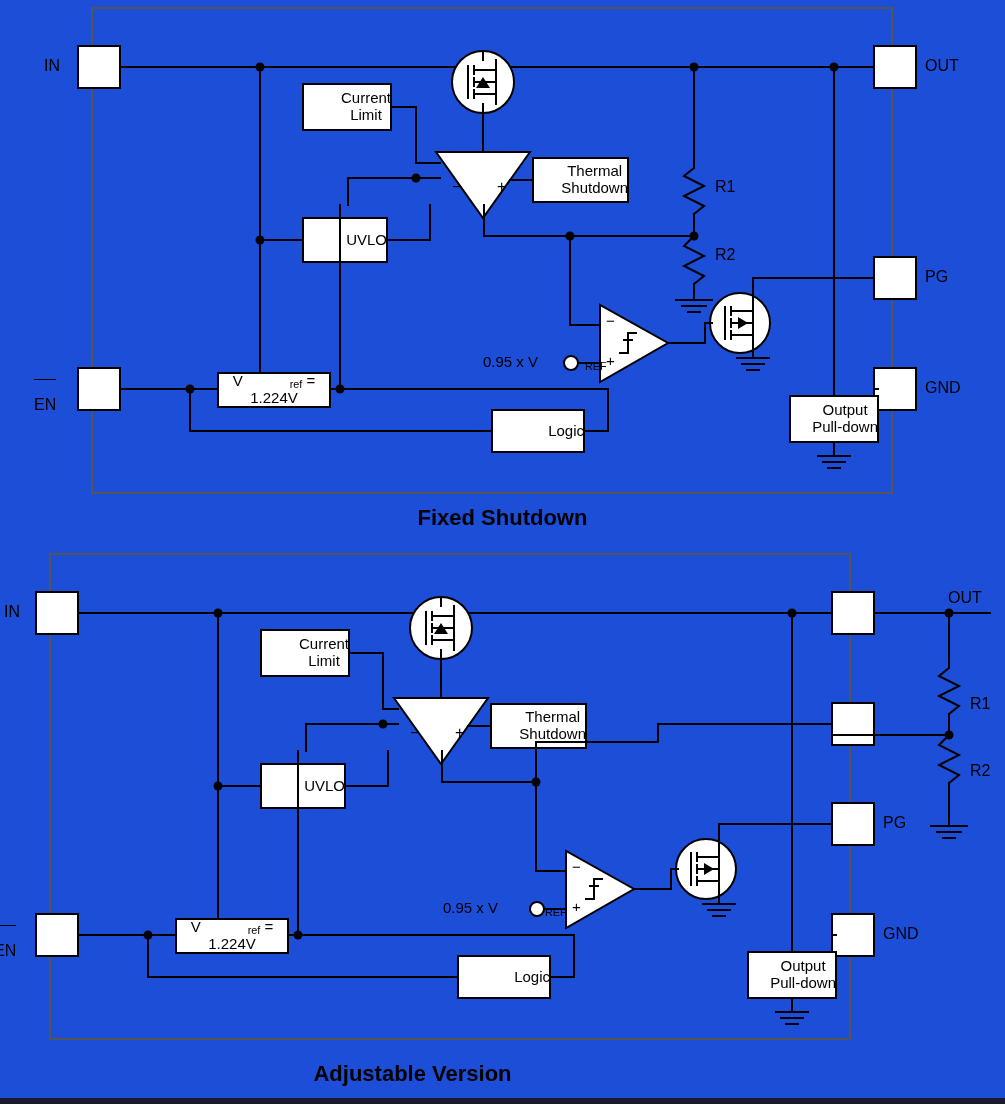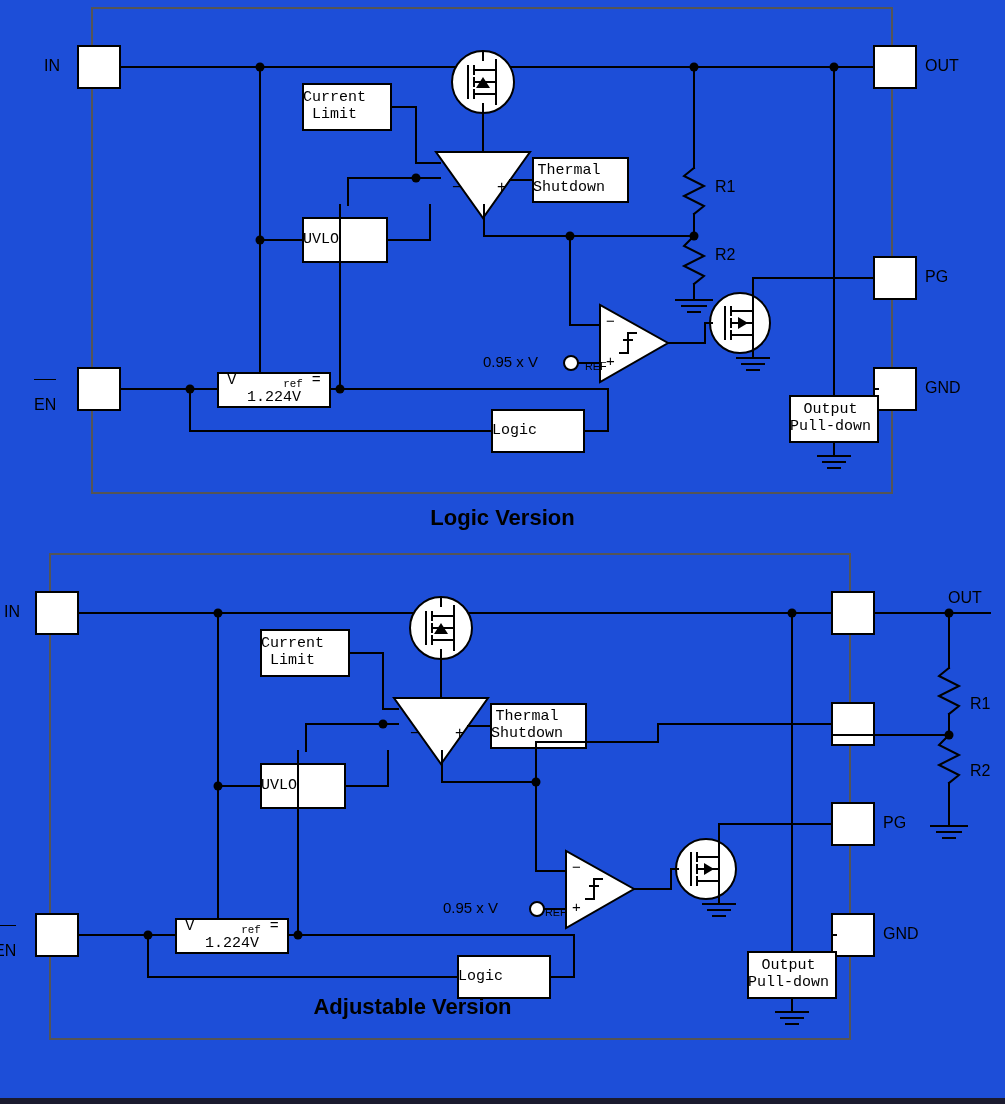--- a/index.html
+++ b/index.html
@@ -4,22 +4,22 @@
 <style>
   html,body{margin:0;padding:0;background:#ffffff;}
   body{font-family:"Liberation Sans", sans-serif;color:#000;}
   #page{position:relative;width:1005px;height:1104px;overflow:hidden;background:#1d4ed8;}
 
   .diagram{position:absolute;left:0;top:0;width:1005px;height:1104px;}
   .caption{position:absolute;text-align:center;font-weight:bold;font-size:22px;color:#000;}
 
   .lbl{position:absolute;font-size:16px;color:#000;white-space:nowrap;}
   .lbl.small{font-size:15px;}
-  .boxlbl{position:absolute;display:flex;align-items:center;justify-content:flex-start;
-          text-align:center;font-size:15px;line-height:1.12;color:#000;font-family:Liberation Mono, monospace;}
+  .boxlbl{position:absolute;display:flex;align-items:center;justify-content:flex-end;
+          text-align:center;font-size:15px;line-height:1.12;color:#000;}
   .sub{font-size:0.72em;vertical-align:-0.25em;padding-left:47px;}
   .ovr{border-top:1.6px solid #000;padding-top:17px;display:inline-block;line-height:1.05;}
   .hr-bottom{position:absolute;left:0;top:1098px;width:1005px;height:6px;background:#1a1a2e;}
 </style>
 </head>
 <body>
 
 <div id="page">
 
   <svg class="diagram" viewBox="0 0 1005 1104" width="1005" height="1104" xmlns="http://www.w3.org/2000/svg">
@@ -313,21 +313,21 @@
   <div class="lbl" style="left:715px;top:178px;">R1</div>
   <div class="lbl" style="left:715px;top:246px;">R2</div>
 
   <div class="lbl small" style="left:483px;top:353px;">0.95 x V<span class="sub">REF</span></div>
 
   <div class="lbl" style="left:452px;top:178px;">−</div>
   <div class="lbl" style="left:497px;top:178px;">+</div>
   <div class="lbl small" style="left:606px;top:312px;">−</div>
   <div class="lbl small" style="left:606px;top:352px;">+</div>
 
-  <div class="caption" style="left:0;top:505px;width:1005px;">Logic Version</div>
+  <div class="caption" style="left:0;top:505px;width:1005px;">Fixed Shutdown</div>
 
   <div class="lbl" style="left:4px;top:603px;">IN</div>
   <div class="lbl" style="left:-6px;top:925px;"><span class="ovr">EN</span></div>
   <div class="lbl" style="left:948px;top:589px;">OUT</div>
   <div class="lbl" style="left:883px;top:814px;">PG</div>
   <div class="lbl" style="left:883px;top:925px;">GND</div>
 
   <div class="boxlbl" style="left:261px;top:630px;width:88px;height:46px;">
     <span>Current<br>Limit</span>
   </div>
@@ -346,16 +346,16 @@
   <div class="lbl" style="left:970px;top:695px;">R1</div>
   <div class="lbl" style="left:970px;top:762px;">R2</div>
 
   <div class="lbl small" style="left:443px;top:899px;">0.95 x V<span class="sub">REF</span></div>
 
   <div class="lbl" style="left:410px;top:724px;">−</div>
   <div class="lbl" style="left:455px;top:724px;">+</div>
   <div class="lbl small" style="left:572px;top:858px;">−</div>
   <div class="lbl small" style="left:572px;top:898px;">+</div>
 
-  <div class="caption" style="left:0;top:994px;width:825px;">Adjustable Version</div>
+  <div class="caption" style="left:0;top:1061px;width:825px;">Adjustable Version</div>
 
   <div class="hr-bottom"></div>
 </div>
 
 </body></html>

